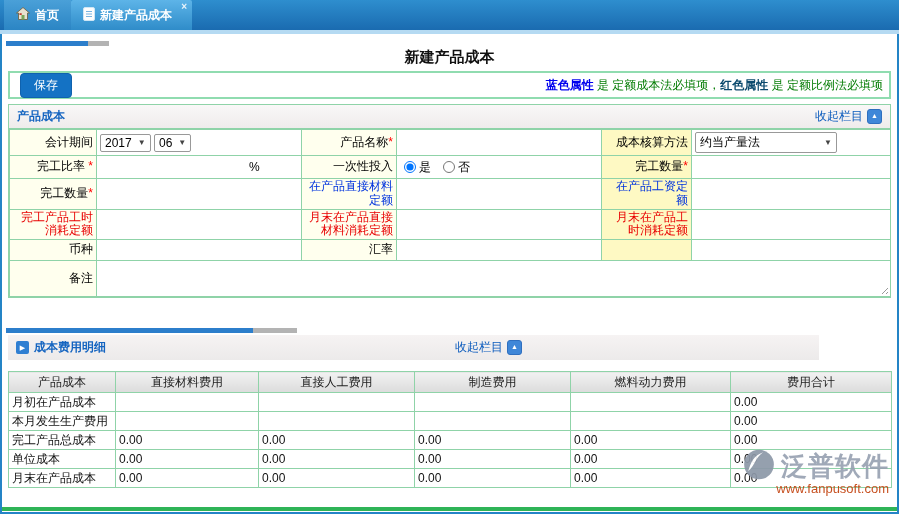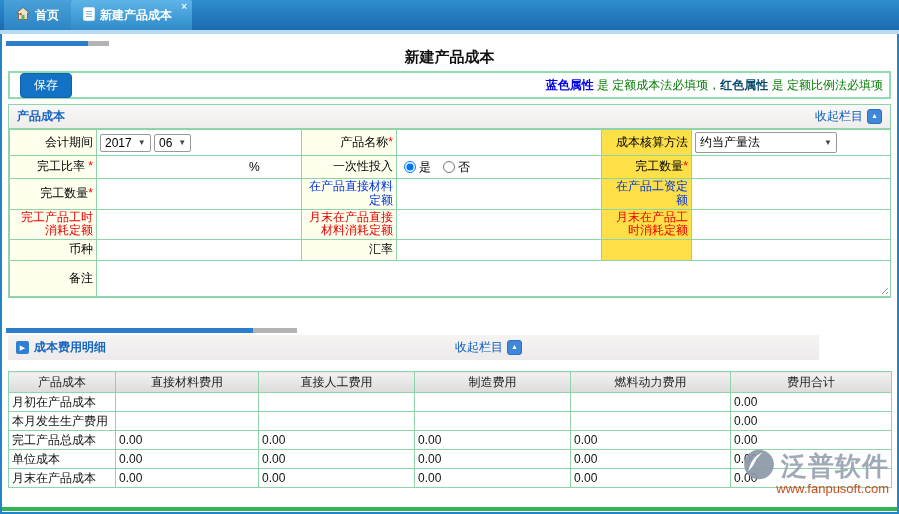--- a/index.html
+++ b/index.html
@@ -38,21 +38,21 @@
   .sec-h{height:23px;background:linear-gradient(#f9f7f7,#efecec);display:flex;align-items:center;justify-content:space-between;padding:0 8px;border-bottom:1px solid #8fd3a8;}
   .sec-title{color:#1464c0;font-weight:bold;font-size:12px;}
   .collapse{color:#0d5cbd;display:flex;gap:4px;align-items:center;cursor:pointer;font-size:12px;}
   .cicon{display:inline-block;width:13px;height:13px;background:#3f87d8;border:1px solid #2f6fbf;border-radius:3px;color:#fff;font-size:7px;line-height:12px;text-align:center;}
   
   table.form{width:100%;border-collapse:collapse;table-layout:fixed;}
   table.form td{border:1px solid #8fd3a8;font-size:12px;padding:1px 3px;vertical-align:middle;word-break:break-all;}
   td.lbl{background:#ffffee;text-align:right;color:#000;line-height:1.15;}
   td.lbl .blue{color:#0033dd;}
   td.lbl .red{color:#e80000;}
-  td.lbl.gray{background:#fde047;}
+  td.lbl.gray{background:#fef9c3;}
   td.fld{background:#fff;position:relative;}
   .req{color:#f00;}
   .sel{display:inline-flex;align-items:center;justify-content:space-between;border:1px solid #999;border-radius:2px;background:#fff;padding:1px 4px;font-size:12px;vertical-align:middle;cursor:pointer;box-sizing:border-box;}
   .sel .arr{font-size:8px;color:#444;margin-left:6px;}
   .tin{border:none;outline:none;background:transparent;font-size:12px;font-family:inherit;width:95%;padding:0;margin:0;}
   .pct{margin-left:4px;}
   .radio-group{display:flex;align-items:center;gap:12px;padding-left:4px;}
   .radio-group label{display:flex;align-items:center;gap:3px;cursor:pointer;}
   .radio-group input{margin:0;width:12px;height:12px;}
   textarea.rem{width:99%;height:26px;border:none;outline:none;resize:none;font-family:inherit;font-size:12px;background:transparent;}

